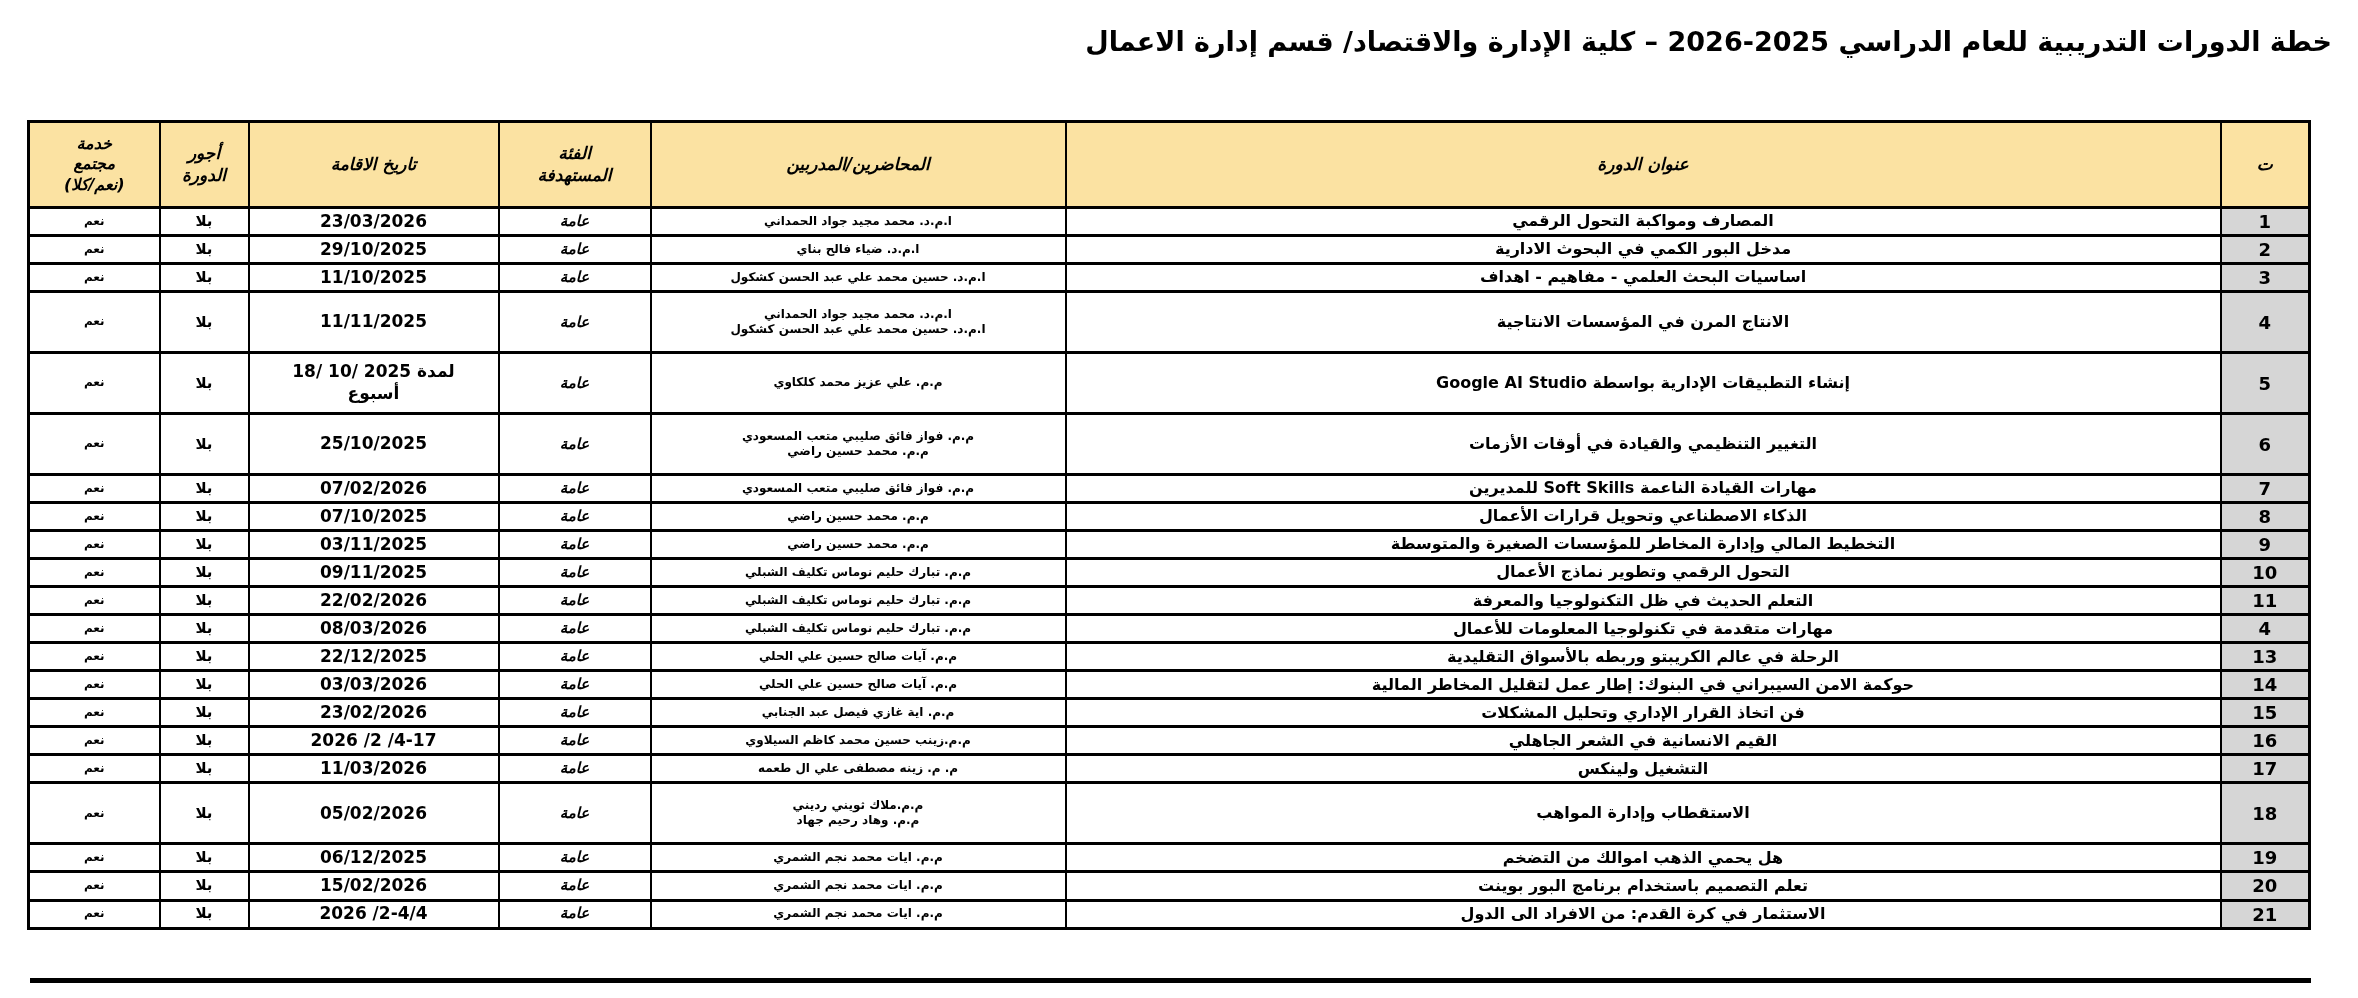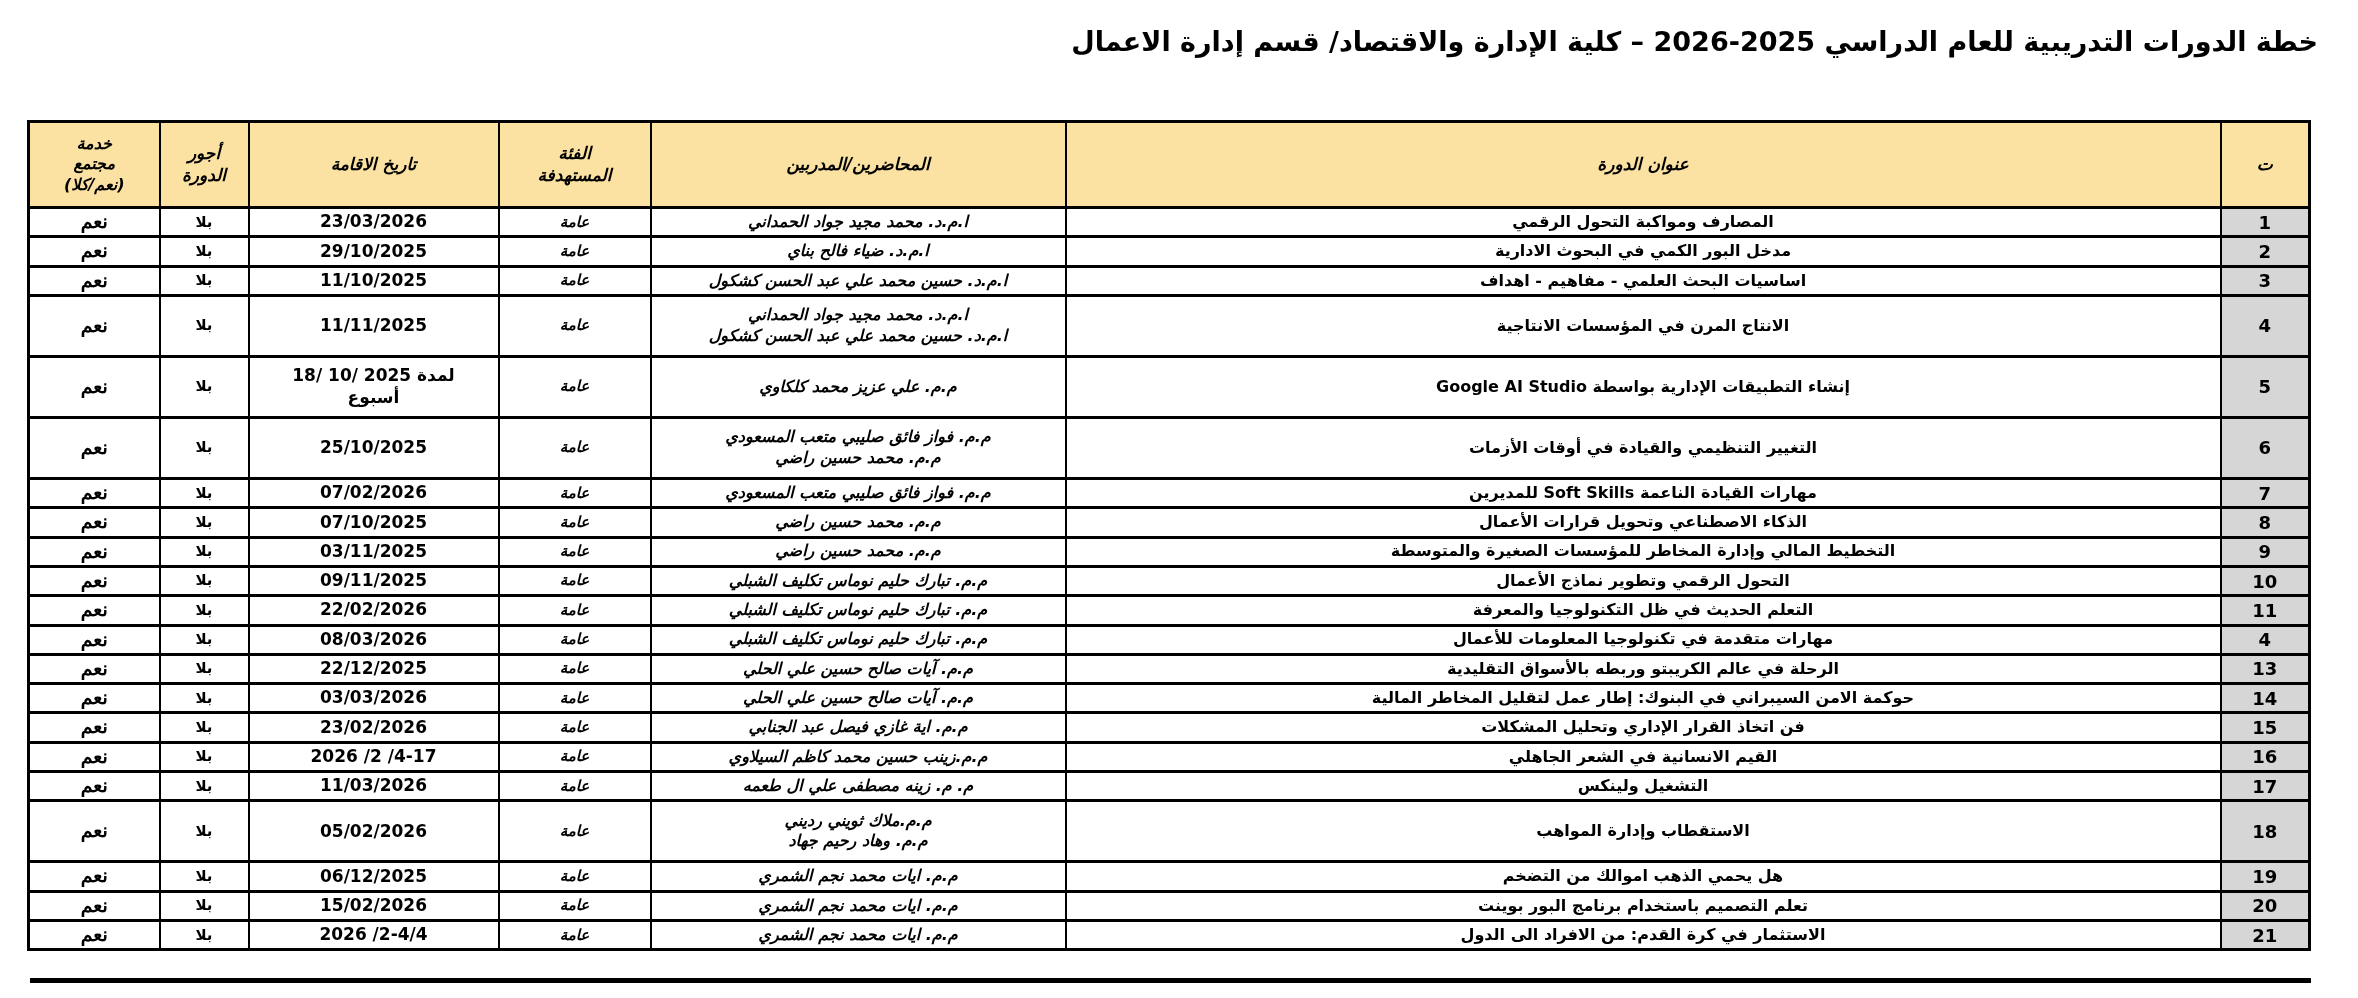--- a/index.html
+++ b/index.html
@@ -5,21 +5,21 @@
   :root{
     --header-bg:#FBE2A2;
     --index-bg:#D6D6D6;
     --border-c:#000000;
   }
   *{box-sizing:border-box;margin:0;padding:0;}
   html,body{width:2358px;height:998px;background:#ffffff;overflow:hidden;
     font-family:"DejaVu Sans",sans-serif;}
   .page{position:relative;width:2358px;height:998px;background:#fff;}
   .doc-title{
-    position:absolute;top:26px;right:40px;left:26px;
+    position:absolute;top:26px;right:26px;left:26px;
     direction:rtl;text-align:right;
     font-size:27px;font-weight:bold;color:#000;
     font-family:"DejaVu Sans",sans-serif;
   }
   table.courses{
     position:absolute;top:120px;right:47px;
     width:2281px;
     direction:rtl;
     border-collapse:collapse;
     table-layout:fixed;
@@ -40,25 +40,25 @@
     background:var(--header-bg);
     height:86px;
     font-size:17px;
     font-style:italic;
   }
   thead th.h-community{font-size:16px;}
   tbody tr{height:28px;}
   tbody tr.tall{height:61px;}
   td.cell-num{background:var(--index-bg);font-size:18px;}
   td.cell-course{font-size:16px;}
-  td.cell-lecturers{font-size:16px;font-style:italic;}
+  td.cell-lecturers{font-size:12px;}
   td.cell-target{font-size:15px;font-style:italic;}
   td.cell-date{font-size:17px;direction:ltr;}
   td.cell-fee{font-size:15px;margin-left:8px;}
-  td.cell-community{font-size:19px;font-family:Liberation Serif, serif;}
+  td.cell-community{font-size:12px;}
   .footer-rule{
     position:absolute;top:978px;right:47px;width:2281px;height:5px;
     background:var(--border-c);
   }
 </style>
 </head>
 <body>
 
 <div class="page">
 

